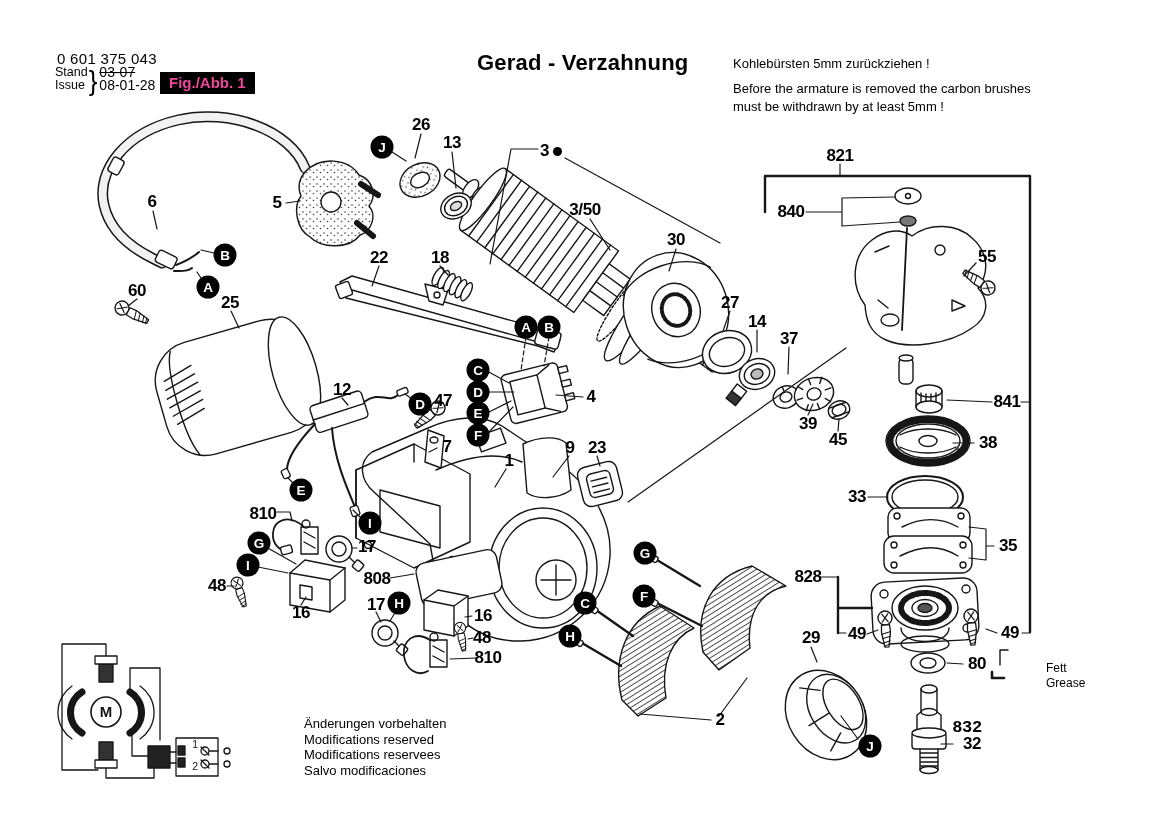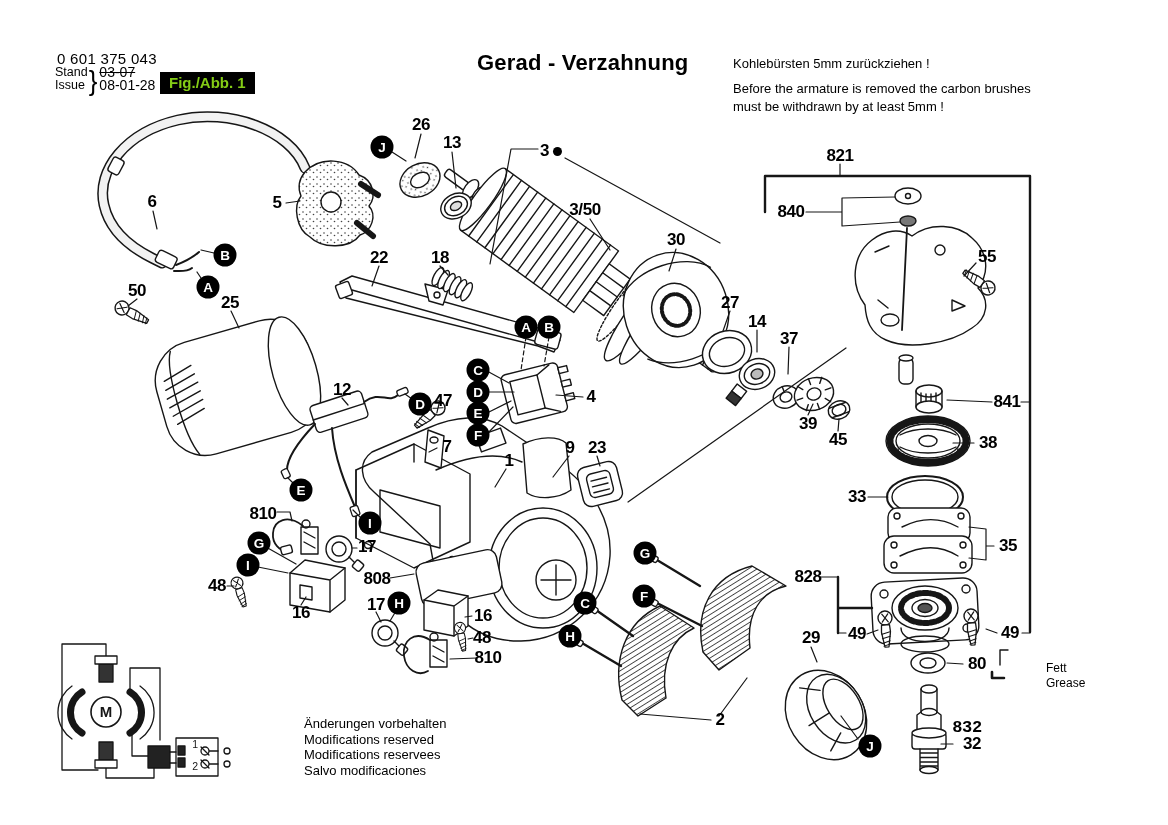--- a/index.html
+++ b/index.html
@@ -5,21 +5,21 @@
   html,body{margin:0;padding:0;background:#fff;}
   .page{position:relative;width:1168px;height:825px;background:#fff;overflow:hidden;
         font-family:"Liberation Sans",sans-serif;color:#000;}
   
   .hdr-doc{position:absolute;left:57px;top:50px;font-size:15px;letter-spacing:.3px;}
   .rev{position:absolute;left:55px;top:66px;display:flex;align-items:flex-start;}
   .rev .col{display:flex;flex-direction:column;font-size:12.5px;line-height:13px;}
   .rev .brace{font-size:26px;font-weight:400;margin:0 2px 0 1px;transform:scaleY(1.05);}
   .rev .vals{font-size:14px;}
   .strike{text-decoration:line-through;}
-  .figbox{position:absolute;left:160px;top:72px;background:#000;color:#84cc16;
+  .figbox{position:absolute;left:160px;top:72px;background:#000;color:#ec4899;
           font-size:15px;font-weight:bold;padding:2px 9px 3px 9px;}
   .title{position:absolute;left:477px;top:50px;font-size:22px;font-weight:bold;letter-spacing:.2px;}
   .notes{position:absolute;left:718px;top:55px;font-size:13px;line-height:18.5px;}
   .notes .ind{margin-left:15px;}
   .notes .gap{margin-top:6px;}
   .bullet{display:inline-block;width:10px;height:10px;border-radius:50%;background:#000;
           margin-right:5px;vertical-align:-1px;}
   .grease{position:absolute;left:1014px;top:661px;font-size:12px;line-height:14.5px;margin-left:32px;}
   .footer{position:absolute;left:304px;top:716px;font-size:13px;line-height:15.5px;}
   
@@ -463,21 +463,21 @@
       <div class="plabel" style="left: 1008px; top: 546px;">35</div>
       <div class="plabel" style="left: 808px; top: 577px;">828</div>
       <div class="plabel" style="left: 857px; top: 634px;">49</div>
       <div class="plabel" style="left: 1010px; top: 633px;">49</div>
       <div class="plabel" style="left: 977px; top: 664px;">80</div>
       <div class="plabel" style="left: 967px; top: 727px; font-family: Liberation Mono, monospace;">832</div>
       <div class="plabel" style="left: 972px; top: 744px;">32</div>
       <div class="plabel" style="left: 811px; top: 638px;">29</div>
       <div class="plabel" style="left: 152px; top: 202px;">6</div>
       <div class="plabel" style="left: 277px; top: 203px;">5</div>
-      <div class="plabel" style="left: 137px; top: 291px;">50</div>
+      <div class="plabel" style="left: 137px; top: 291px;">60</div>
       <div class="plabel" style="left: 230px; top: 303px;">25</div>
       <div class="plabel" style="left: 379px; top: 258px;">22</div>
       <div class="plabel" style="left: 440px; top: 258px;">18</div>
       <div class="plabel" style="left: 342px; top: 390px;">12</div>
       <div class="plabel" style="left: 443px; top: 401px;">47</div>
       <div class="plabel" style="left: 447px; top: 447px;">7</div>
       <div class="plabel" style="left: 591px; top: 397px;">4</div>
       <div class="plabel" style="left: 570px; top: 448px;">9</div>
       <div class="plabel" style="left: 597px; top: 448px;">23</div>
       <div class="plabel" style="left: 509px; top: 461px;">1</div>

